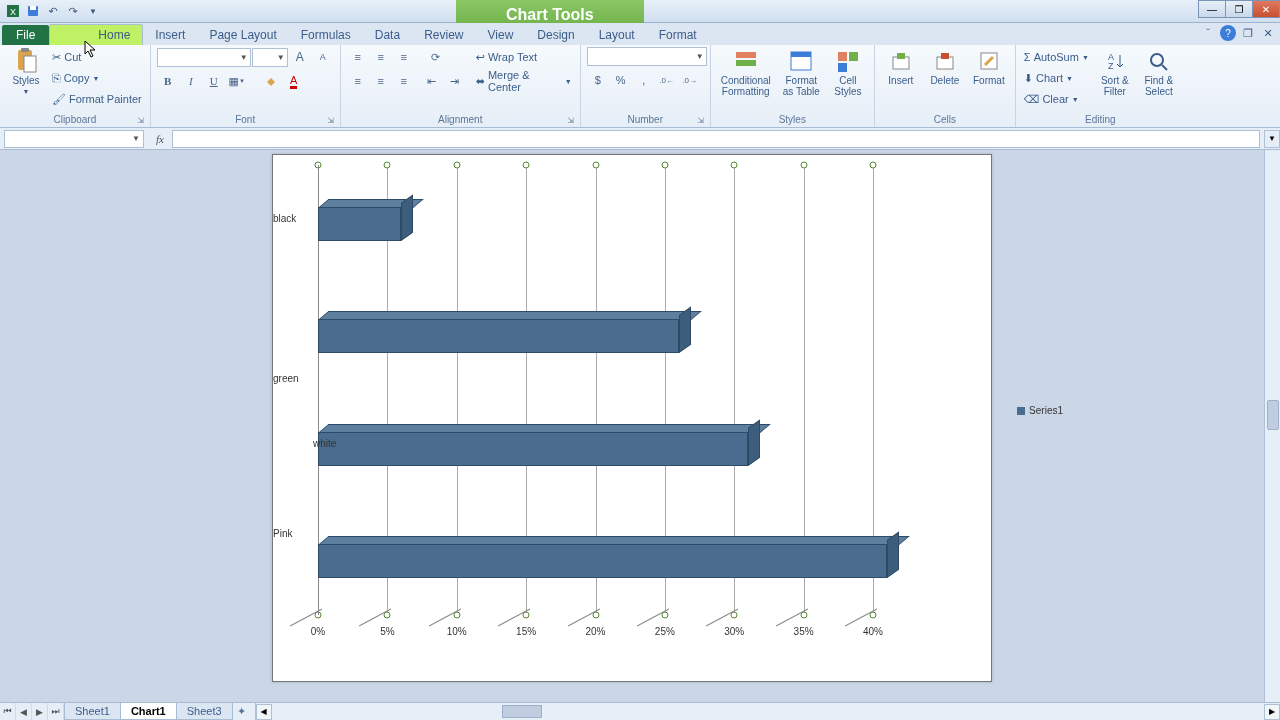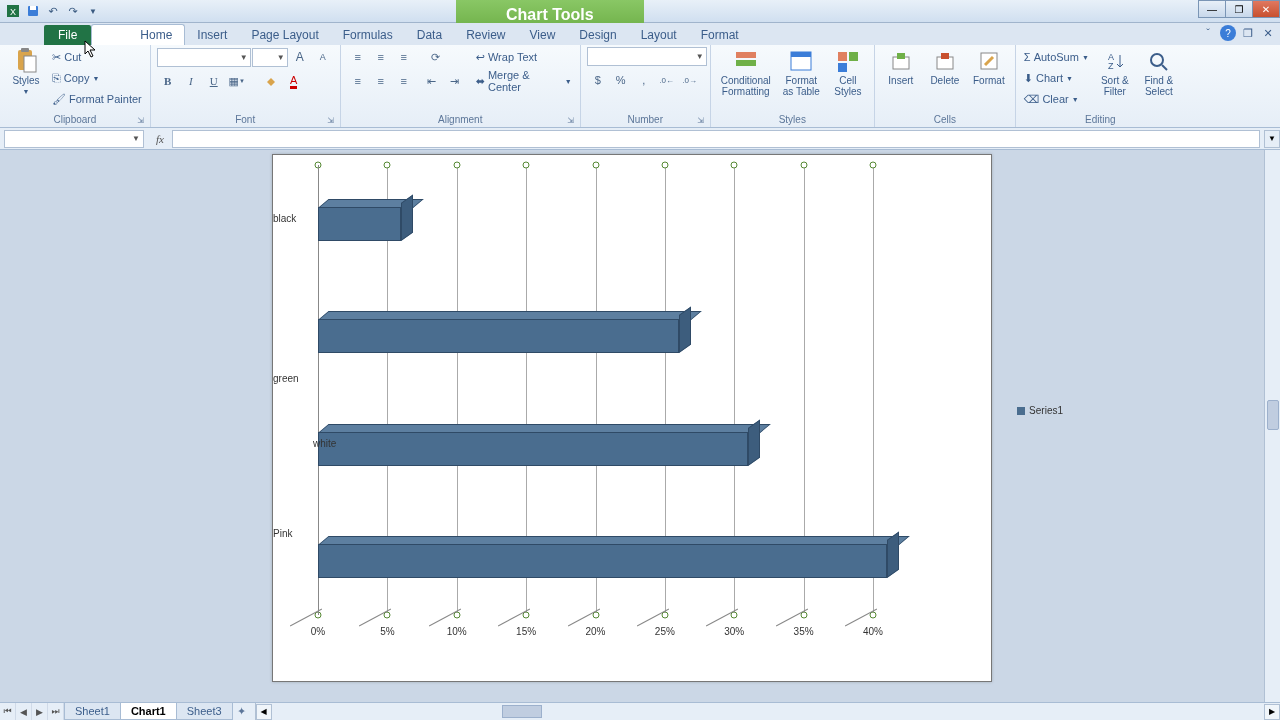--- a/index.html
+++ b/index.html
@@ -11,22 +11,22 @@
 .qat-btn { width: 18px; height: 18px; display: flex; align-items: center; justify-content: center; color: #3a5a80; }
 .title-text { position: absolute; left: 50%; transform: translateX(-180px); font-size: 12px; color: #537299; }
 .chart-tools { position: absolute; left: 456px; top: 0; height: 30px; padding: 0 50px; background: linear-gradient(#89c765, #6fb048); color: #fff; font-size: 16px; display: flex; align-items: center; font-weight: bold; }
 .win-controls { position: absolute; right: 0; top: 0; display: flex; }
 .win-btn { width: 28px; height: 18px; border: 1px solid #7a95b5; background: linear-gradient(#e8f0f8,#c8d8eb); display: flex; align-items: center; justify-content: center; margin-left: -1px; font-size: 10px; }
 .win-btn.close { background: linear-gradient(#e07860,#c8502f); color: #fff; }
 
 
 .tabs { height: 22px; background: #dce6f2; display: flex; align-items: flex-end; padding-left: 2px; position: relative; }
 .tab { padding: 3px 12px; color: #3b5d8a; font-size: 12px; cursor: pointer; }
-.tab.file { background: #217345; color: #fff; border-radius: 2px 2px 0 0; padding: 3px 14px; margin-left: 42px; }
-.tab.active { background: #ffffff; border: 1px solid #a8bcd4; border-bottom: none; border-radius: 3px 3px 0 0; color: #3b5d8a; padding-left: 48px; }
+.tab.file { background: #217345; color: #fff; border-radius: 2px 2px 0 0; padding: 3px 14px; }
+.tab.active { background: #bef264; border: 1px solid #a8bcd4; border-bottom: none; border-radius: 3px 3px 0 0; color: #3b5d8a; padding-left: 48px; }
 .tabs-right { position: absolute; right: 4px; top: 2px; display: flex; gap: 4px; align-items: center; }
 .tabs-right .mini { width: 16px; height: 16px; display: flex; align-items: center; justify-content: center; color: #3b5d8a; border: 1px solid transparent; }
 .help { border-radius: 50%; background: #3b7dd8; color: #fff; width: 16px; height: 16px; font-size: 10px; display: flex; align-items: center; justify-content: center; }
 
 
 .ribbon { height: 83px; background: linear-gradient(#f6fafd,#e6eef7); border-bottom: 1px solid #a8bcd4; display: flex; }
 .group { border-right: 1px solid #c6d4e6; padding: 2px 6px 0 6px; display: flex; flex-direction: column; }
 .group-body { flex: 1; display: flex; align-items: flex-start; gap: 4px; }
 .group-label { text-align: center; font-size: 10px; color: #5c7699; padding: 1px 0 2px; position: relative; }
 .group-label .launcher { position: absolute; right: -2px; bottom: 1px; width: 10px; height: 10px; font-size: 8px; color: #5c7699; }

